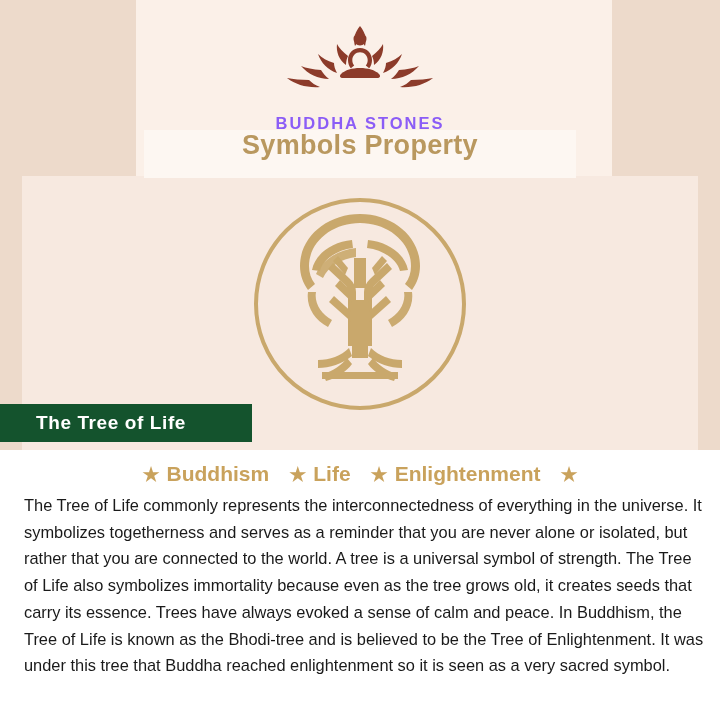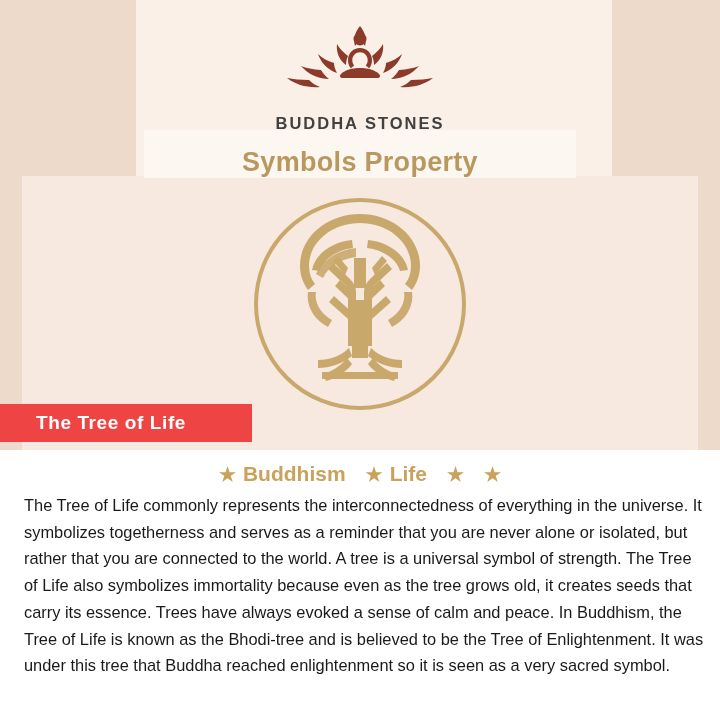--- a/index.html
+++ b/index.html
@@ -54,48 +54,48 @@
   
   .logo-wrap {
     position: absolute; left: 0; right: 0; top: 22px;
     text-align: center;
   }
   .logo-mark { display:block; margin: 0 auto; }
   .logo-text {
     margin-top: 14px;
     font-size: 16.5px;
     letter-spacing: 2.0px;
-    color: #404040;
+    color: #8b5cf6;
     font-weight: 700;
   }
   
   .title-plaque {
     position: absolute;
     left: 144px; top: 130px;
     width: 432px; height: 48px;
     background: #fdf7f2;
-    display: flex; align-items: flex-end; justify-content: center;
+    display: flex; align-items: flex-start; justify-content: center;
   }
   .title-plaque .title {
     font-size: 27px; font-weight: 700;
     color: #b9985f;
     letter-spacing: 0.3px;
   }
   
   .emblem {
     position: absolute;
     left: 50%; top: 196px;
     transform: translateX(-50%);
   }
   
   .ribbon {
     position: absolute;
     left: 0; top: 404px;
     width: 252px; height: 38px;
-    background: #ef4444;
+    background: #14532d;
     display: flex; align-items: center;
   }
   .ribbon-label {
     padding-left: 36px;
     color: #ffffff;
     font-size: 19px;
     font-weight: 700;
     letter-spacing: 0.6px;
   }
   
@@ -217,20 +217,21 @@
     <span class="kw">
       <span class="star">★</span>
       <span>Buddhism</span>
     </span>
     <span class="kw">
       <span class="star">★</span>
       <span>Life</span>
     </span>
     <span class="kw">
       <span class="star">★</span>
+      <span>Enlightenment</span>
     </span>
     <span class="kw">
       <span class="star">★</span>
     </span>
   </div>
 
   <p class="paragraph">The Tree of Life commonly represents the interconnectedness of everything in the universe. It symbolizes togetherness and serves as a reminder that you are never alone or isolated, but rather that you are connected to the world. A tree is a universal symbol of strength. The Tree of Life also symbolizes immortality because even as the tree grows old, it creates seeds that carry its essence. Trees have always evoked a sense of calm and peace. In Buddhism, the Tree of Life is known as the Bhodi-tree and is believed to be the Tree of Enlightenment. It was under this tree that Buddha reached enlightenment so it is seen as a very sacred symbol.</p>
 
 </div>
 

